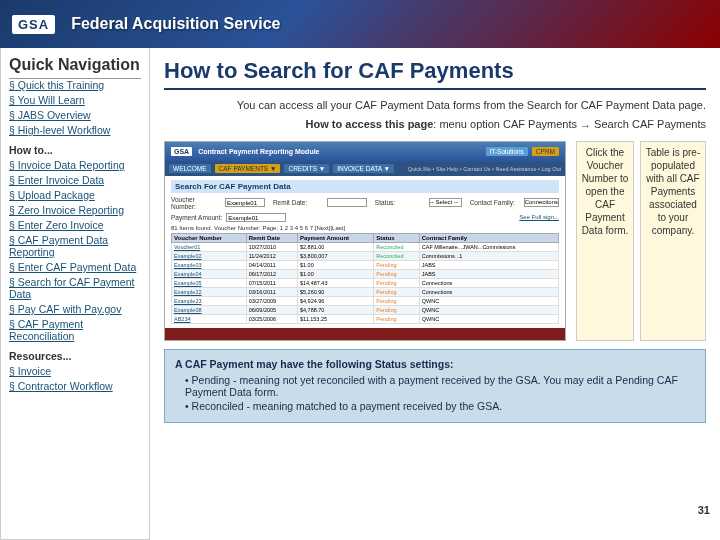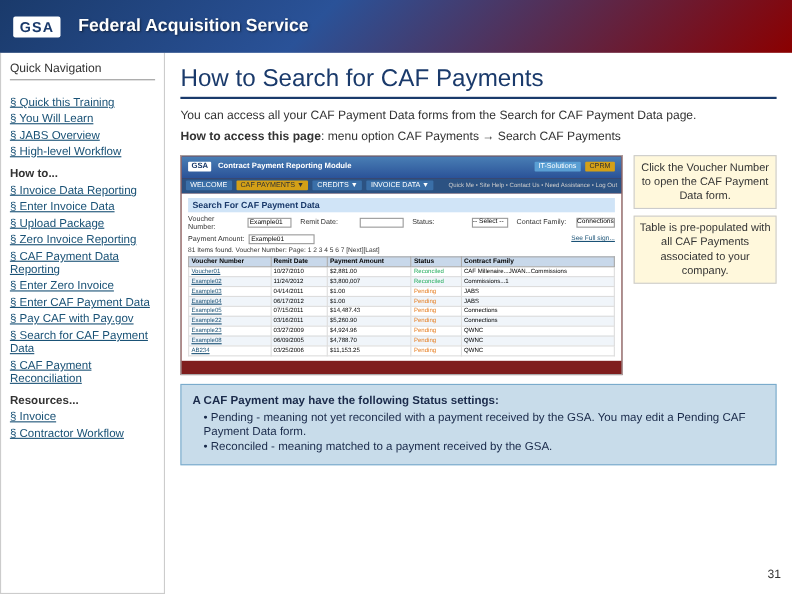--- a/index.html
+++ b/index.html
@@ -48,24 +48,24 @@
     .sidebar {
       width: 150px;
       background: white;
       border: 1px solid #ccc;
       border-top: none;
       padding: 8px;
       flex-shrink: 0;
       overflow-y: auto;
     }
     .sidebar-title {
-      font-weight: normal;
-      font-size: 11px;
-      color: #333;
-      margin-bottom: 14px;
+      font-weight: bold;
+      font-size: 16px;
+      color: #333;
+      margin-bottom: 0;
       border-bottom: 1px solid #999;
       padding-bottom: 4px;
     }
     .sidebar-link {
       color: #1a5276;
       font-size: 10.5px;
       display: block;
       margin-bottom: 3px;
       cursor: pointer;
       text-decoration: underline;
@@ -80,31 +80,32 @@
 
     
     .content {
       flex: 1;
       padding: 10px 14px;
       background: white;
       overflow-y: auto;
     }
     .page-title {
       font-size: 22px;
-      font-weight: normal;
+      font-weight: bold;
       color: #1a3a6b;
       margin-bottom: 8px;
       border-bottom: 2px solid #1a3a6b;
       padding-bottom: 4px;
     }
     .intro-text {
       font-size: 11px;
       color: #333;
       margin-bottom: 4px;
       line-height: 1.4;
+      text-align: right;
     }
     .intro-text strong { font-weight: bold; }
 
     
     .screenshot-container {
       display: flex;
       gap: 10px;
       margin: 8px 0;
     }
     .mock-screen {
@@ -203,22 +204,23 @@
     .mock-table td {
       font-size: 5.5px;
       padding: 1px 2px;
       border: 1px solid #ddd;
     }
     .mock-table tr:nth-child(even) td { background: #f0f5fa; }
 
     .caption-box {
       width: 130px;
       display: flex;
-      flex-direction: column;
+      flex-direction: row;
       gap: 6px;
+      justify-content: flex-end;
     }
     .caption-text {
       font-size: 10px;
       color: #333;
       background: #fff8dc;
       border: 1px solid #ccc;
       padding: 4px;
       text-align: center;
       line-height: 1.3;
     }
@@ -248,24 +250,25 @@
     .bottom-note .note-item {
       margin-left: 10px;
       margin-bottom: 2px;
     }
     .bottom-note .note-item::before {
       content: "• ";
     }
 
     .page-number {
       position: absolute;
-      bottom: 12px;
+      bottom: 24px;
       right: 10px;
       font-size: 11px;
       color: #333;
+      font-weight: bold;
     }
     .status-pending { color: #e67e22; font-size: 5.5px; }
     .status-reconciled { color: #27ae60; font-size: 5.5px; }
   </style>
 </head>
 <body>
 
 <div class="header">
   <div class="header-logo">GSA</div>
   <div class="header-title">Federal Acquisition Service</div>
@@ -282,25 +285,25 @@
         <span class="sidebar-link">§ JABS Overview</span>
         <span class="sidebar-link">§ High-level Workflow</span>
       </div>
 
     <div class="sidebar-section-title">How to...</div>
     <div id="how-to-links">
         <span class="sidebar-link">§ Invoice Data Reporting</span>
         <span class="sidebar-link">§ Enter Invoice Data</span>
         <span class="sidebar-link">§ Upload Package</span>
         <span class="sidebar-link">§ Zero Invoice Reporting</span>
+        <span class="sidebar-link">§ Enter Zero Invoice</span>
         <span class="sidebar-link">§ CAF Payment Data Reporting</span>
-        <span class="sidebar-link">§ Enter Zero Invoice</span>
         <span class="sidebar-link">§ Enter CAF Payment Data</span>
+        <span class="sidebar-link">§ Search for CAF Payment Data</span>
         <span class="sidebar-link">§ Pay CAF with Pay.gov</span>
-        <span class="sidebar-link">§ Search for CAF Payment Data</span>
         <span class="sidebar-link">§ CAF Payment Reconciliation</span>
       </div>
 
     <div class="sidebar-section-title">Resources...</div>
     <div id="resource-links">
         <span class="sidebar-link">§ Invoice</span>
         <span class="sidebar-link">§ Contractor Workflow</span>
       </div>
   </div>
 

